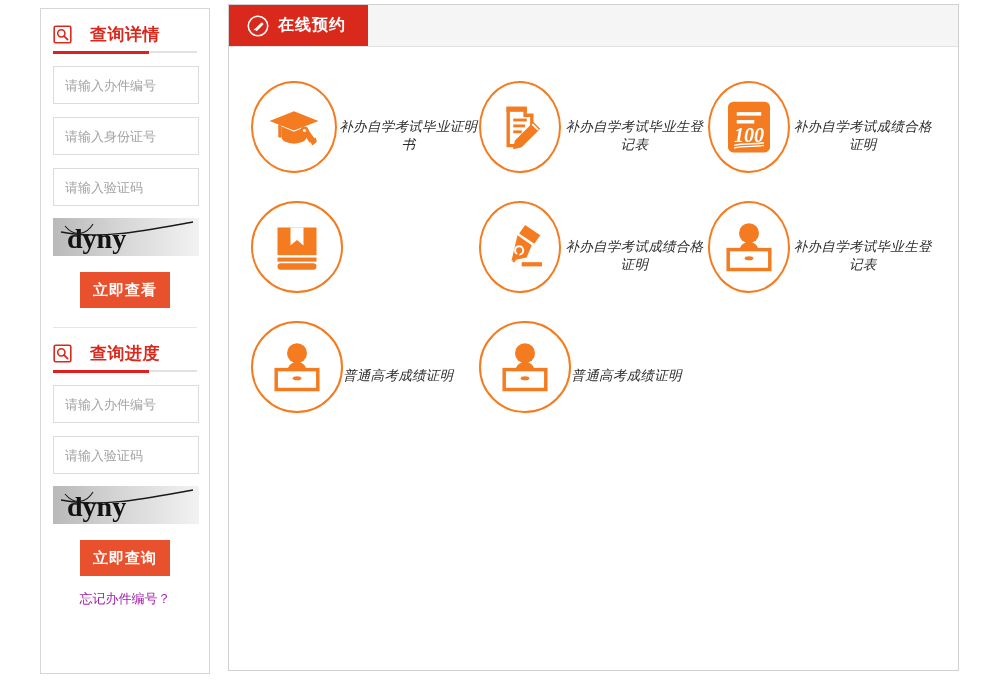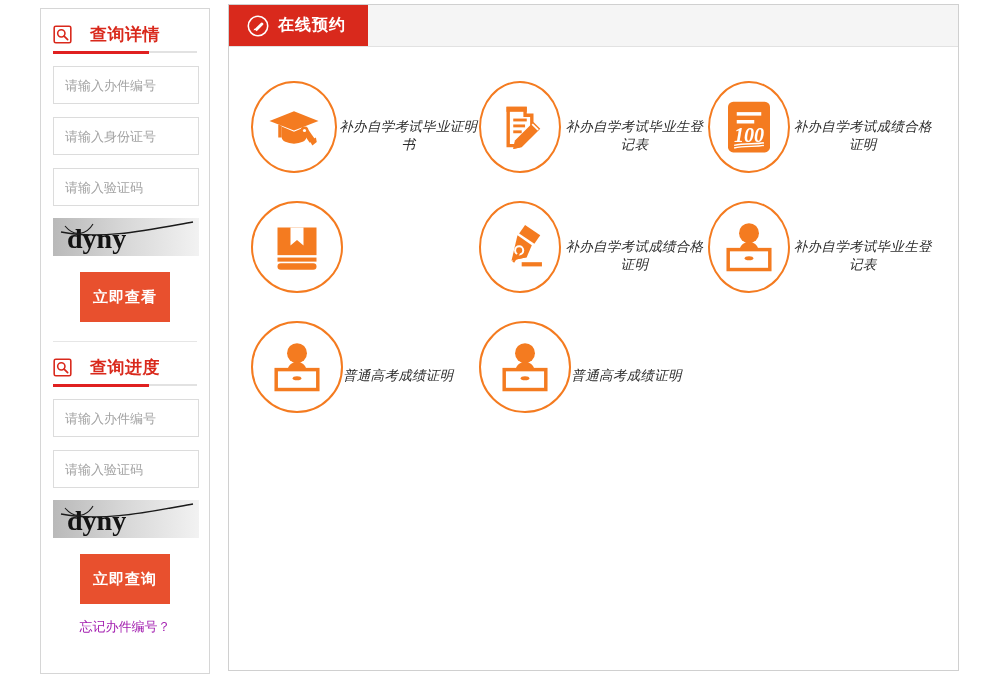--- a/index.html
+++ b/index.html
@@ -91,21 +91,21 @@
     width: 146px;
     height: 38px;
     display: block;
     background: #c9c9c9;
   }
 
   .btn-primary {
     display: block;
     margin: 16px auto 0 auto;
     width: 90px;
-    height: 50px;
+    height: 36px;
     background: #e8502e;
     color: #ffffff;
     border: none;
     font-size: 15px;
     font-weight: bold;
     letter-spacing: 1px;
     cursor: pointer;
     font-family: "Liberation Sans", "DejaVu Sans", sans-serif;
   }
 

